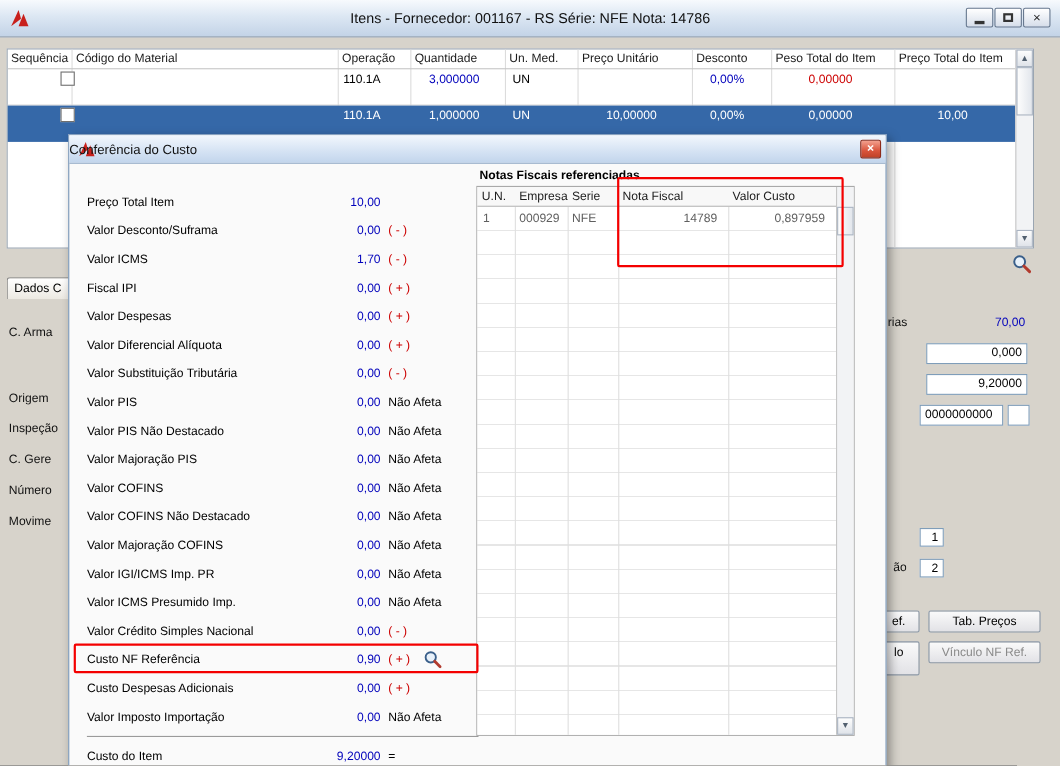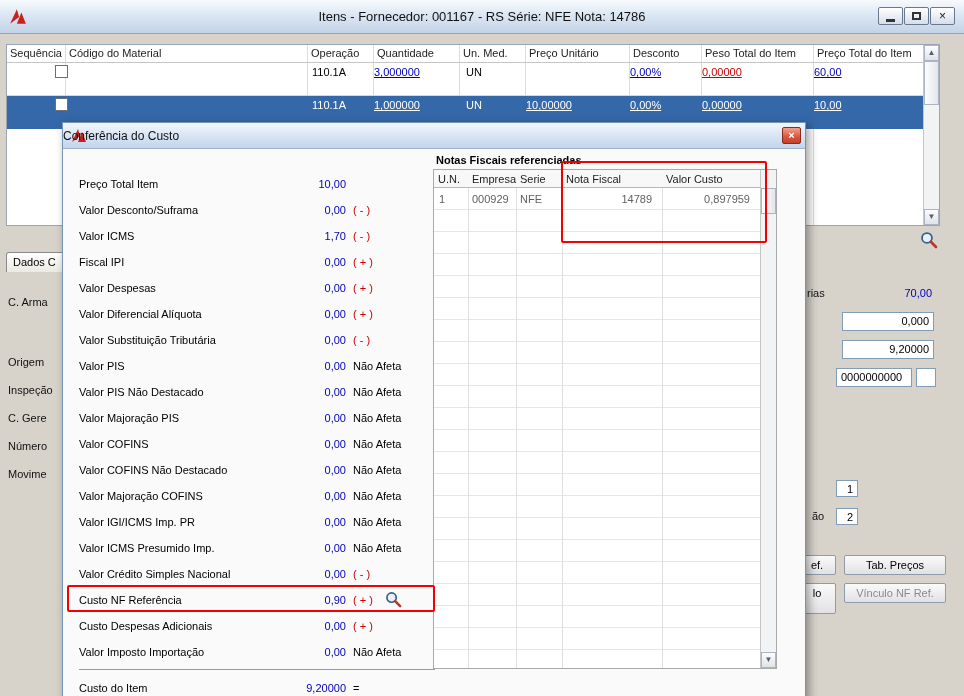--- a/index.html
+++ b/index.html
@@ -21,21 +21,21 @@
 
   
   .grid{left:6px;top:44px;width:934px;height:182px;background:#fff;border:1px solid #9aa5b1;}
   .grid .vline{position:absolute;top:0;bottom:0;width:1px;background:#dcdcdc;}
   .hcell{position:absolute;top:0;height:17px;padding:2px 0 0 3px;color:#1c1c1c;white-space:nowrap;overflow:hidden;}
   .hline{position:absolute;top:17px;left:0;width:916px;height:1px;background:#c6c6c6;}
   .grow{position:absolute;left:0;width:916px;height:33px;}
   .grow.sel{background:#3568a8;}
   .grow.sel span{color:#fff !important;}
   .cell{position:absolute;top:0;height:33px;line-height:14px;padding-top:2px;white-space:nowrap;overflow:hidden;}
-  .tr{text-align:left;text-decoration:underline;}
+  .tr{text-align:center;}
   .blue{color:#0000bb;}
   .redv{color:#cc0000;}
   .rowline{position:absolute;left:0;width:916px;height:1px;background:#d6d6d6;}
   .cbx{display:inline-block;width:13px;height:13px;background:#fff;border:1px solid #6f6f6f;}
 
   
   .sb{position:absolute;top:0;bottom:0;right:0;width:16px;background:#f2f3f5;border-left:1px solid #c6c6c6;}
   .sbtn{position:absolute;left:0;width:15px;height:16px;background:linear-gradient(#fdfdfd,#dfe3e9);
         border:1px solid #aab4c2;color:#52606f;font-size:8px;line-height:14px;text-align:center;}
   .sthumb{position:absolute;left:0;width:15px;background:linear-gradient(90deg,#fdfdfd,#e2e6ec);border:1px solid #aab4c2;}
@@ -123,21 +123,20 @@
     <div class="hline"></div>
 
     <div class="grow" style="top:18px">
       <span class="cell" style="left:0;width:54px;text-align:right">1</span>
       <span class="abs cbx" style="left:48px;top:2px"></span>
       <span class="cell" style="left:301px;width:64px;padding-left:4px">110.1A</span>
       <span class="cell tr blue" style="left:367px;width:78px">3,000000</span>
       <span class="cell" style="left:453px;width:64px;padding-left:6px">UN</span>
       <span class="cell tr blue" style="left:623px;width:62px">0,00%</span>
       <span class="cell tr redv" style="left:695px;width:106px">0,00000</span>
-      <span class="cell tr blue" style="left:807px;width:104px">60,00</span>
     </div>
     <div class="rowline" style="top:50px"></div>
 
     <div class="grow sel" style="top:51px">
       <span class="cell" style="left:0;width:54px;text-align:right;color:#fff">2</span>
       <span class="abs cbx" style="left:48px;top:2px"></span>
       <span class="cell" style="left:301px;width:64px;padding-left:4px;color:#fff">110.1A</span>
       <span class="cell tr" style="left:367px;width:78px;color:#fff">1,000000</span>
       <span class="cell" style="left:453px;width:64px;padding-left:6px;color:#fff">UN</span>
       <span class="cell tr" style="left:519px;width:96px;color:#fff">10,00000</span>

